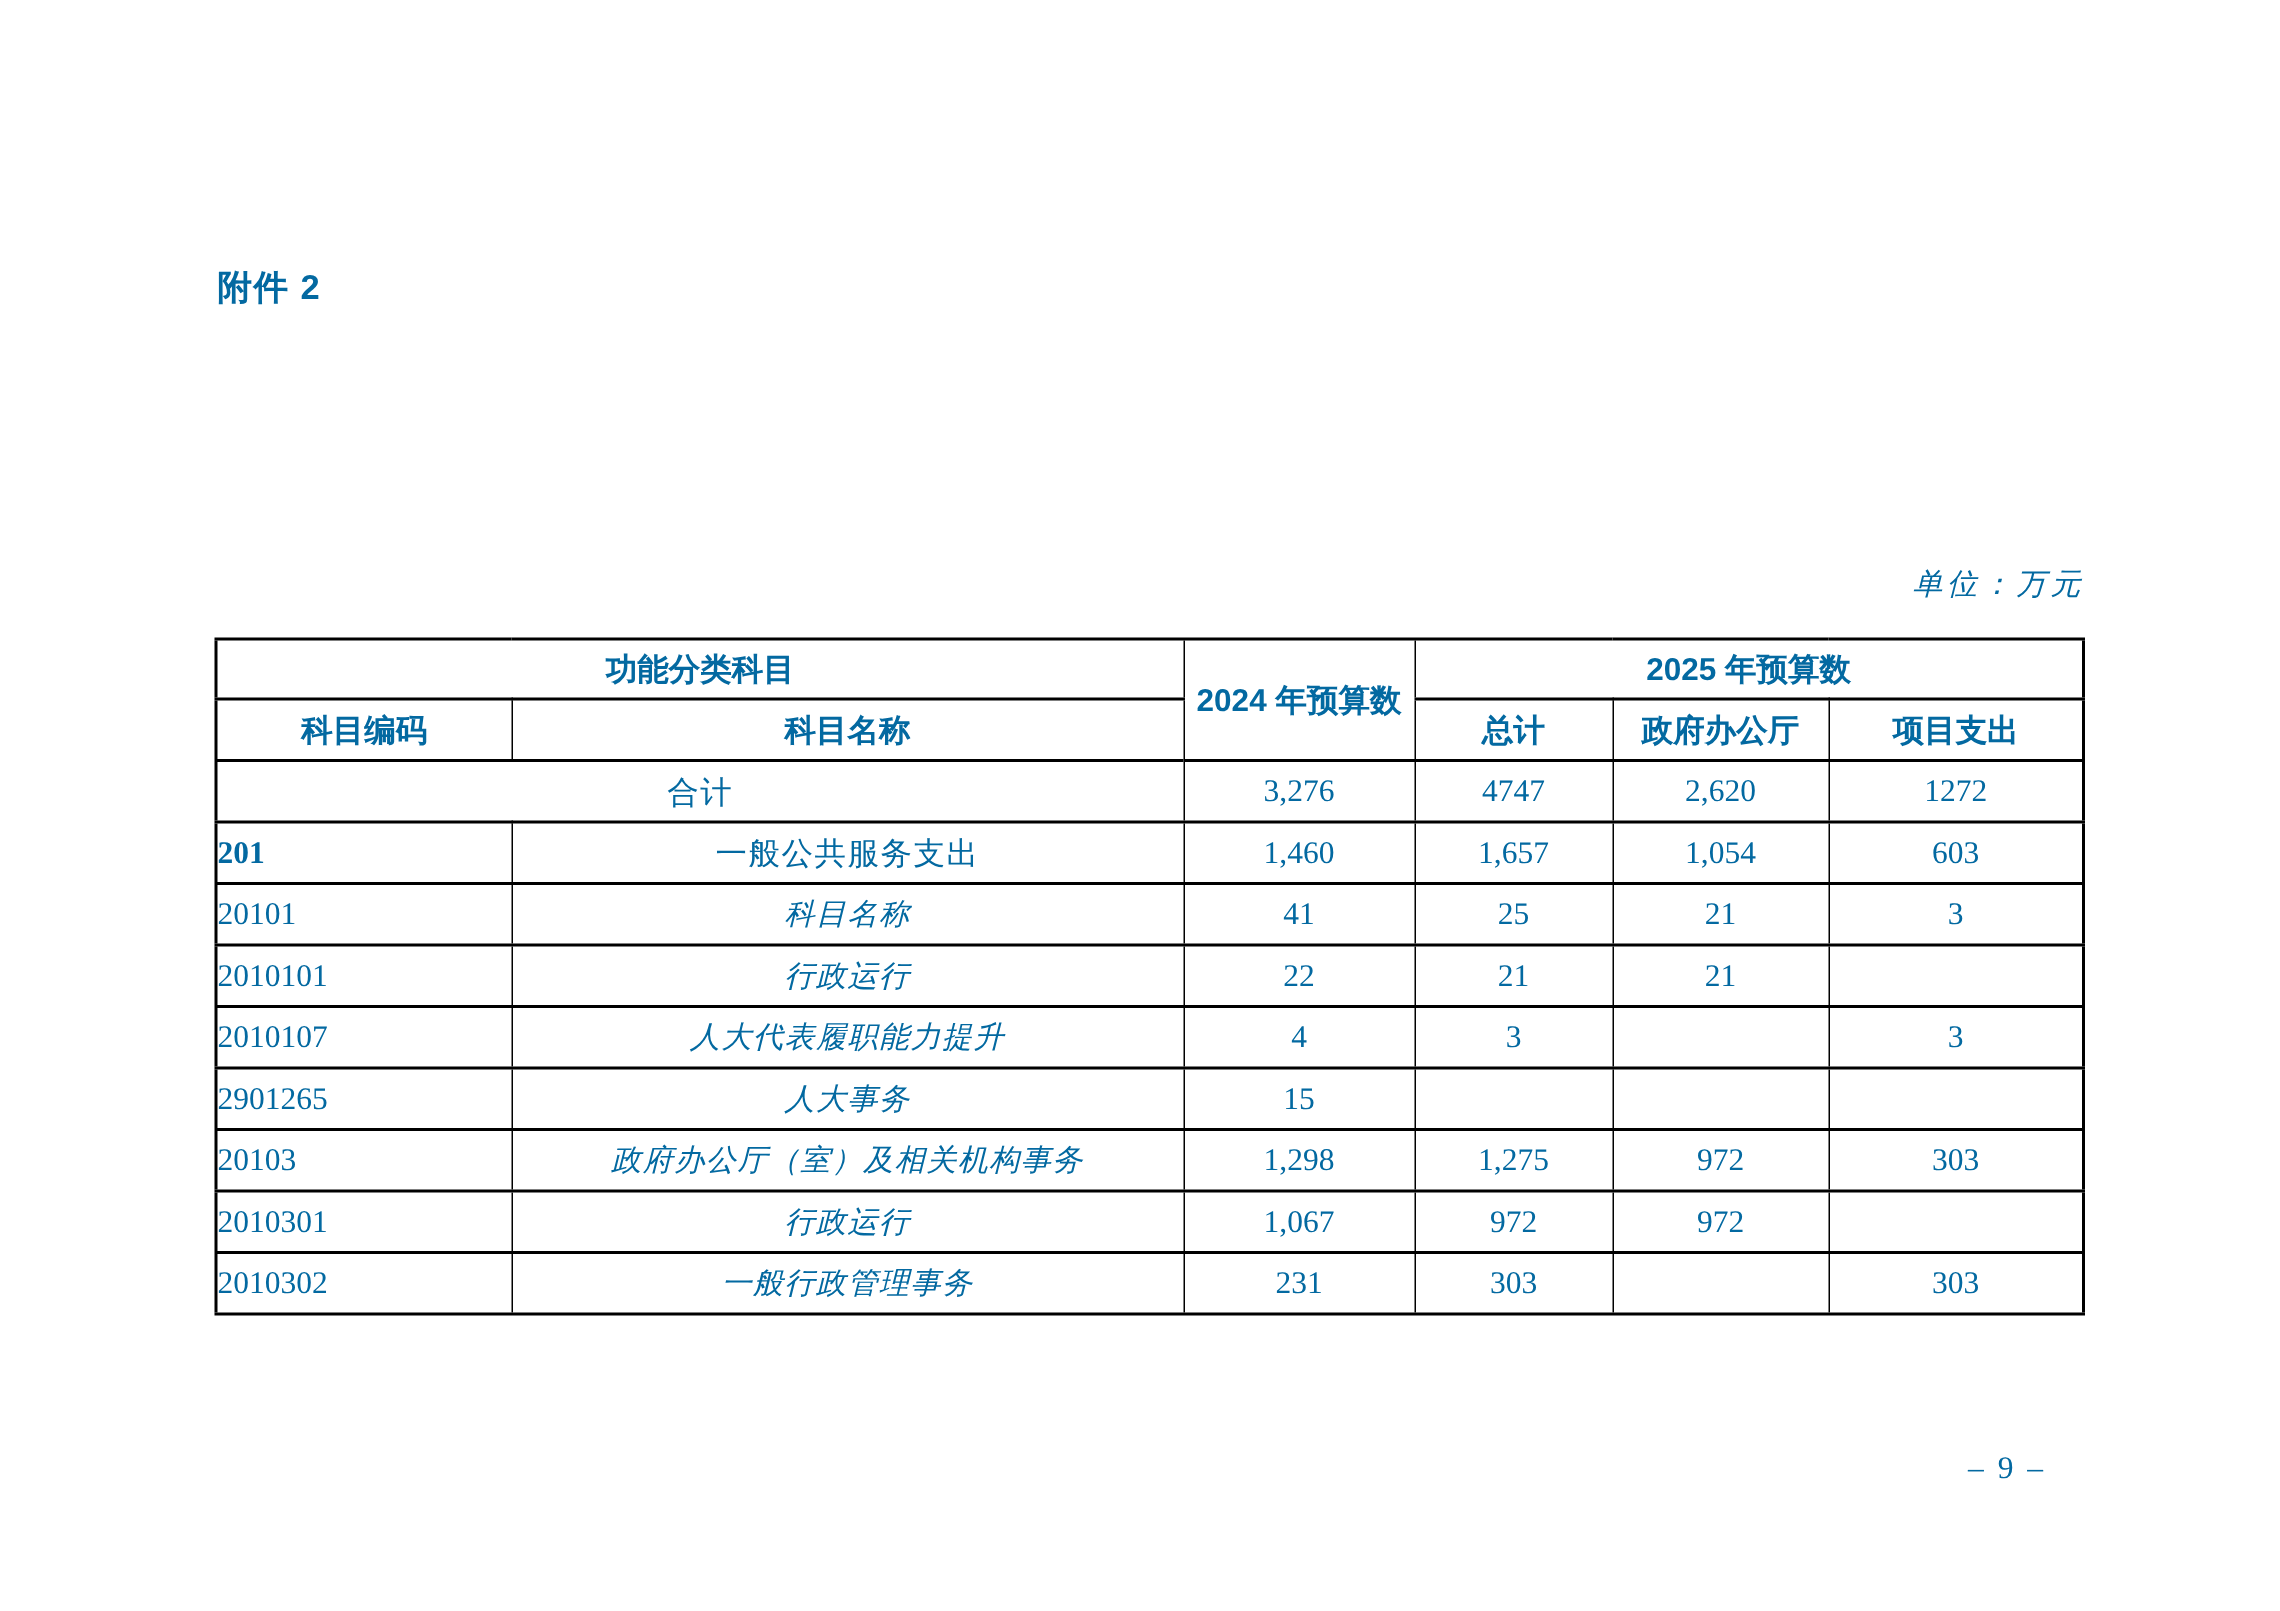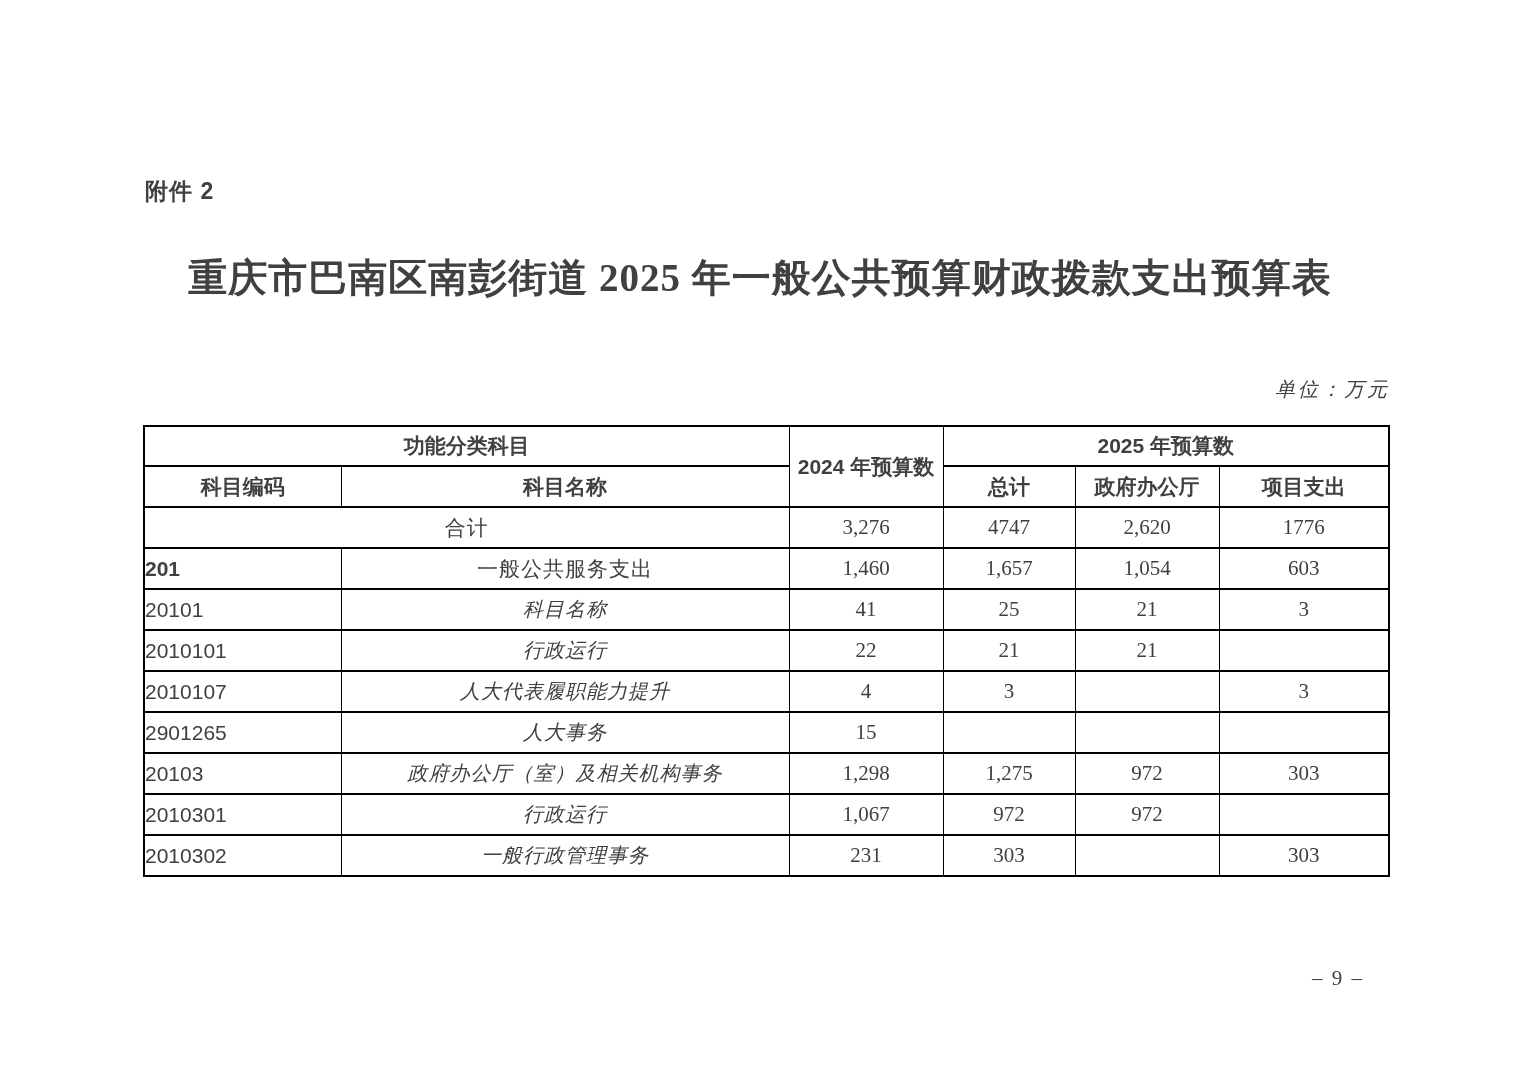--- a/index.html
+++ b/index.html
@@ -2,21 +2,21 @@
 <html><head>
 <meta charset="utf-8">
 <style>
   * { box-sizing: border-box; }
   html, body { margin: 0; padding: 0; background: #ffffff; }
   .page {
     position: relative;
     width: 1520px;
     height: 1074px;
     background: #ffffff;
-    color: #404040;
+    color: #0369a1;
     font-family: "Liberation Serif", "DejaVu Serif", serif;
     overflow: hidden;
   }
   .attachment-label {
     position: absolute;
     left: 145px;
     top: 176px;
     font-family: "Liberation Sans", "DejaVu Sans", sans-serif;
     font-weight: bold;
     font-size: 23px;
@@ -69,21 +69,21 @@
     font-weight: 700;
   }
   .budget-table tr { height: 41px; }
   .budget-table tr.header-row-1 { height: 40px; }
   .budget-table tr.header-row-2 { height: 41px; }
   th.year-header { font-size: 21px; }
   .code-cell {
     text-align: left;
     padding-left: 3px;
     font-size: 21px;
-    font-family: Liberation Sans, sans-serif;
+    font-family: Liberation Serif, serif;
   }
   .code-cell.bold { font-weight: bold; }
   .name-cell {
     text-align: center;
     font-size: 20px;
     letter-spacing: 1px;
   }
   .name-cell.kaiti { font-style: italic; }
   .name-cell.bold-name {
     font-family: "Liberation Sans", "DejaVu Sans", sans-serif;
@@ -104,21 +104,20 @@
     letter-spacing: 2px;
   }
 </style>
 </head>
 <body>
 
 <div class="page">
 
   <div class="attachment-label">附件 2</div>
 
-  <div class="doc-title">重庆市巴南区南彭街道 2025 年一般公共预算财政拨款支出预算表</div>
 
   <div class="unit-note">单位：万元</div>
 
   <table class="budget-table">
     <colgroup>
       <col style="width:197px">
       <col style="width:448px">
       <col style="width:154px">
       <col style="width:132px">
       <col style="width:144px">
@@ -137,21 +136,21 @@
         <th>政府办公厅</th>
         <th>项目支出</th>
       </tr>
     </thead>
     <tbody>
       <tr>
         <td colspan="2" class="name-cell bold-name">合计</td>
         <td class="num-cell">3,276</td>
         <td class="num-cell">4747</td>
         <td class="num-cell">2,620</td>
-        <td class="num-cell">1776</td>
+        <td class="num-cell">1272</td>
       </tr>
       <tr>
         <td class="code-cell bold">201</td>
         <td class="name-cell bold-name">一般公共服务支出</td>
         <td class="num-cell">1,460</td>
         <td class="num-cell">1,657</td>
         <td class="num-cell">1,054</td>
         <td class="num-cell">603</td>
       </tr>
       <tr>

